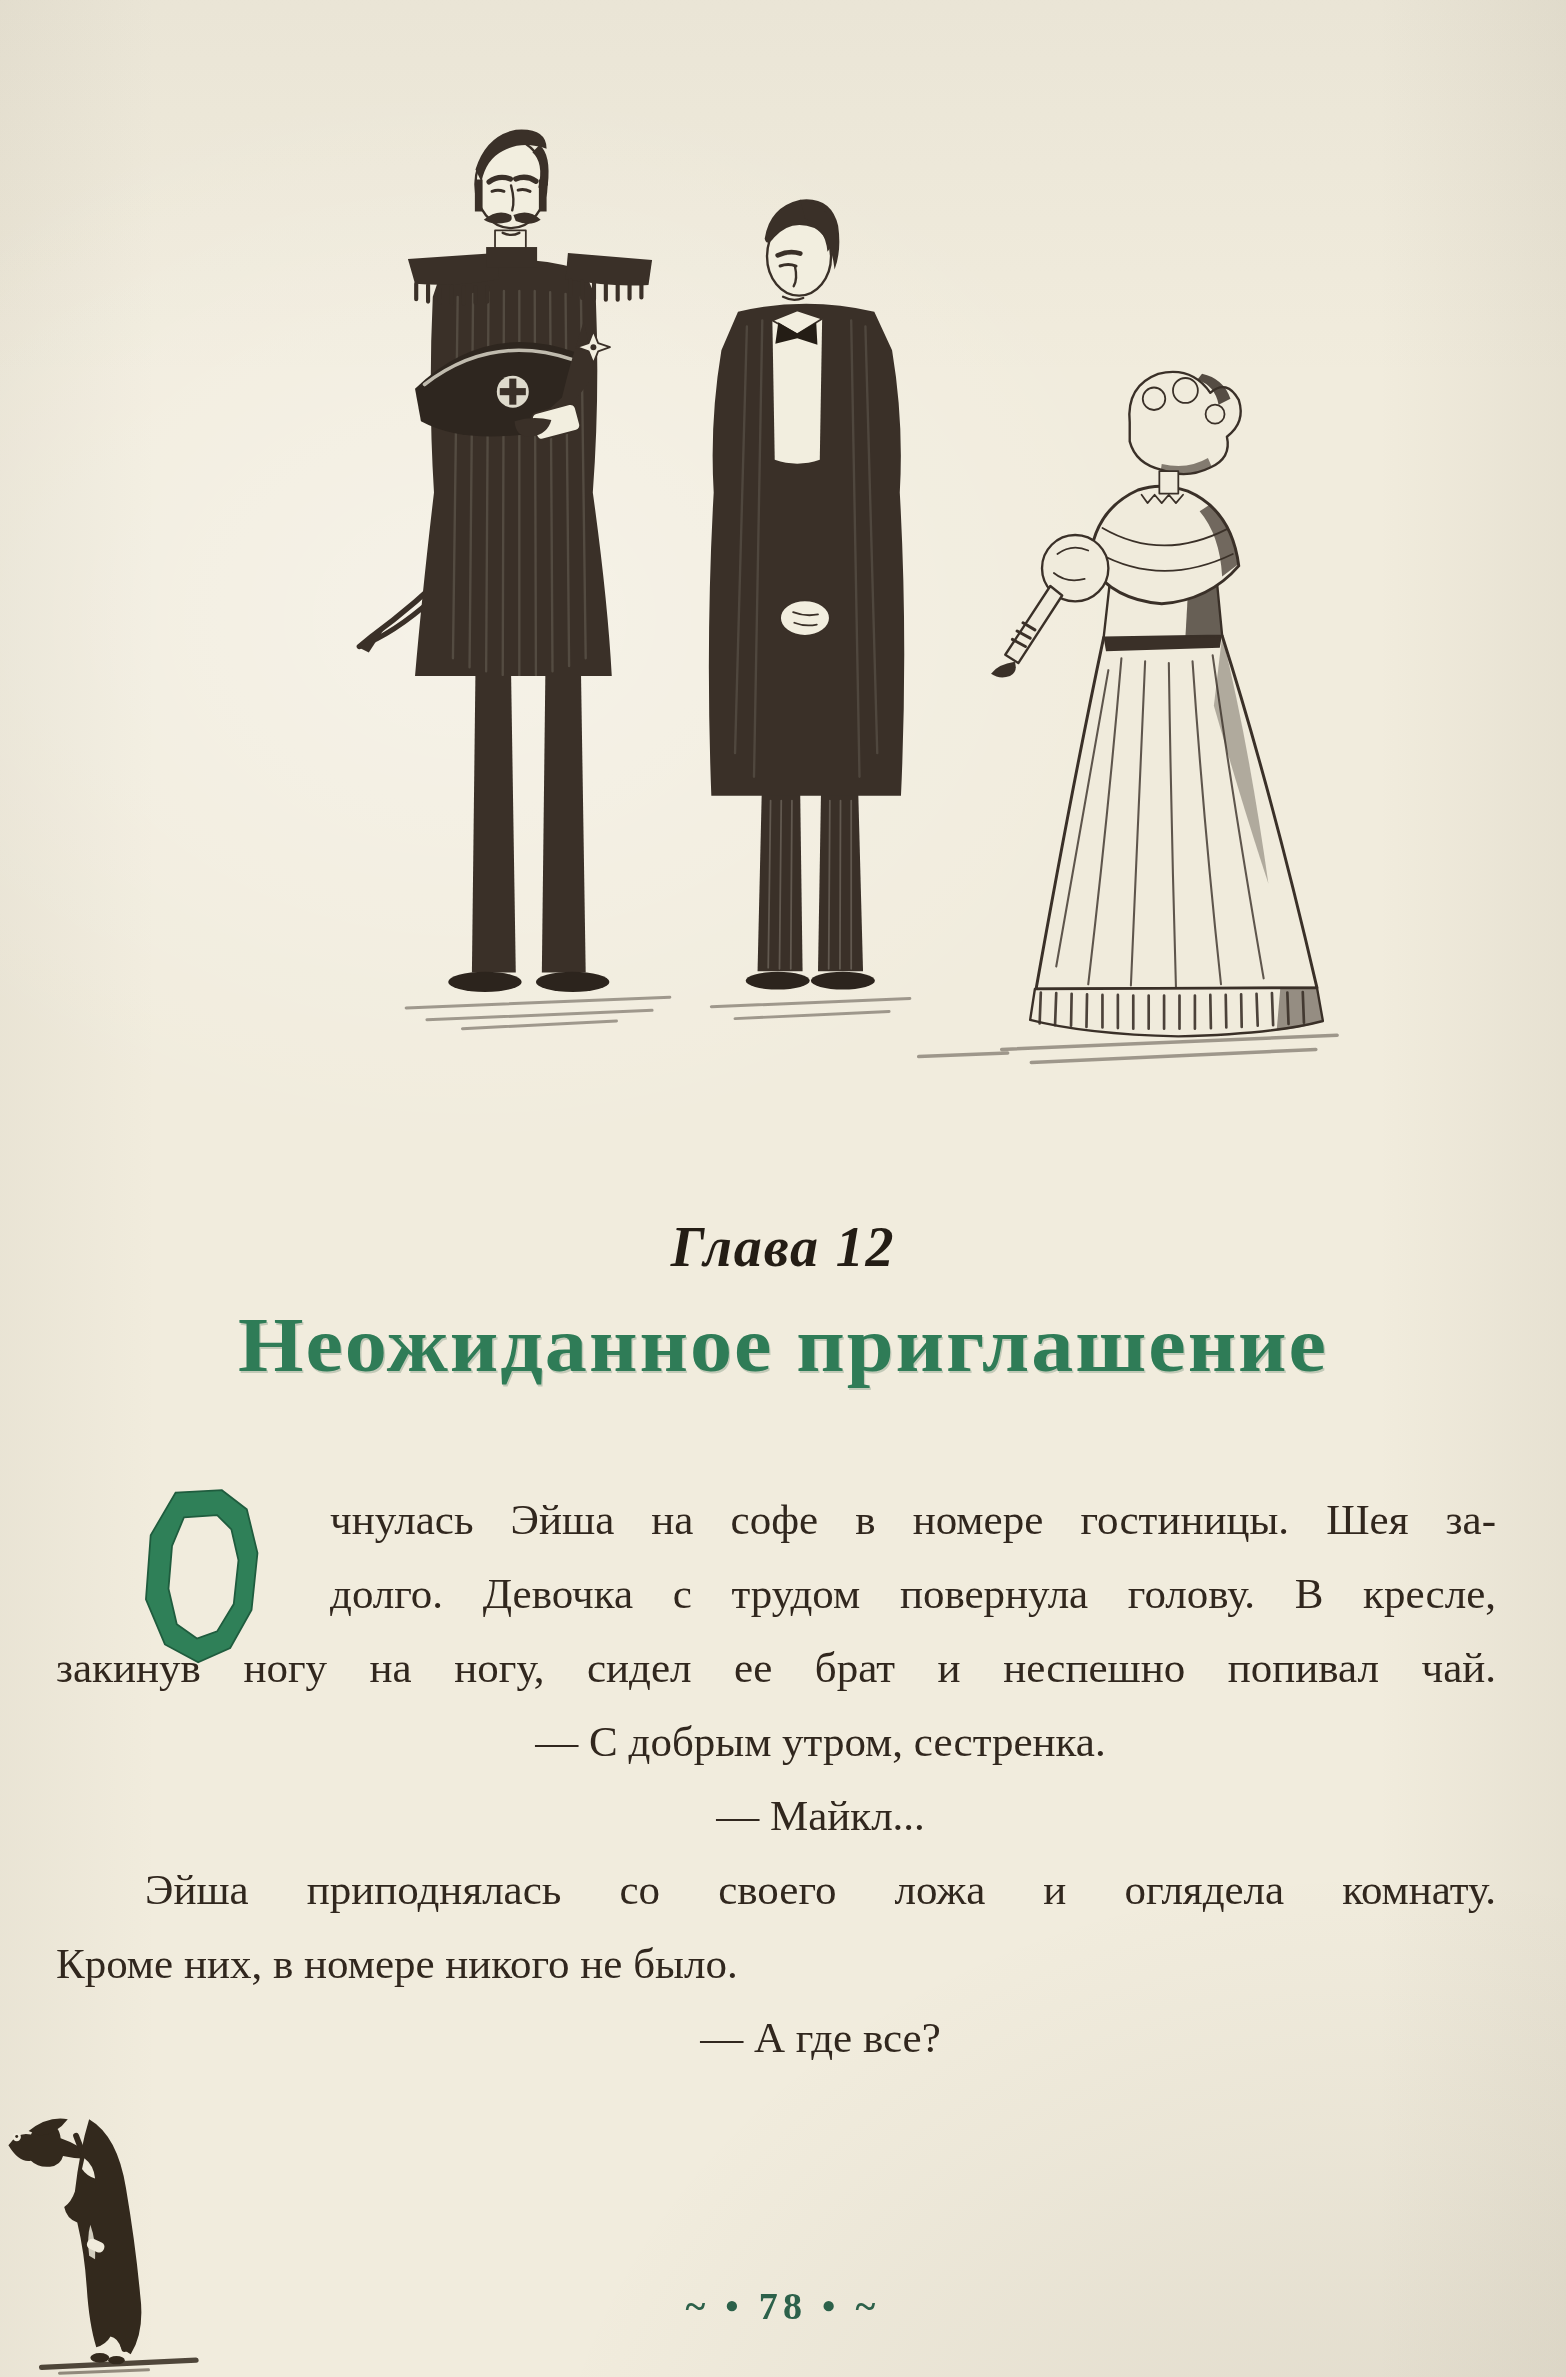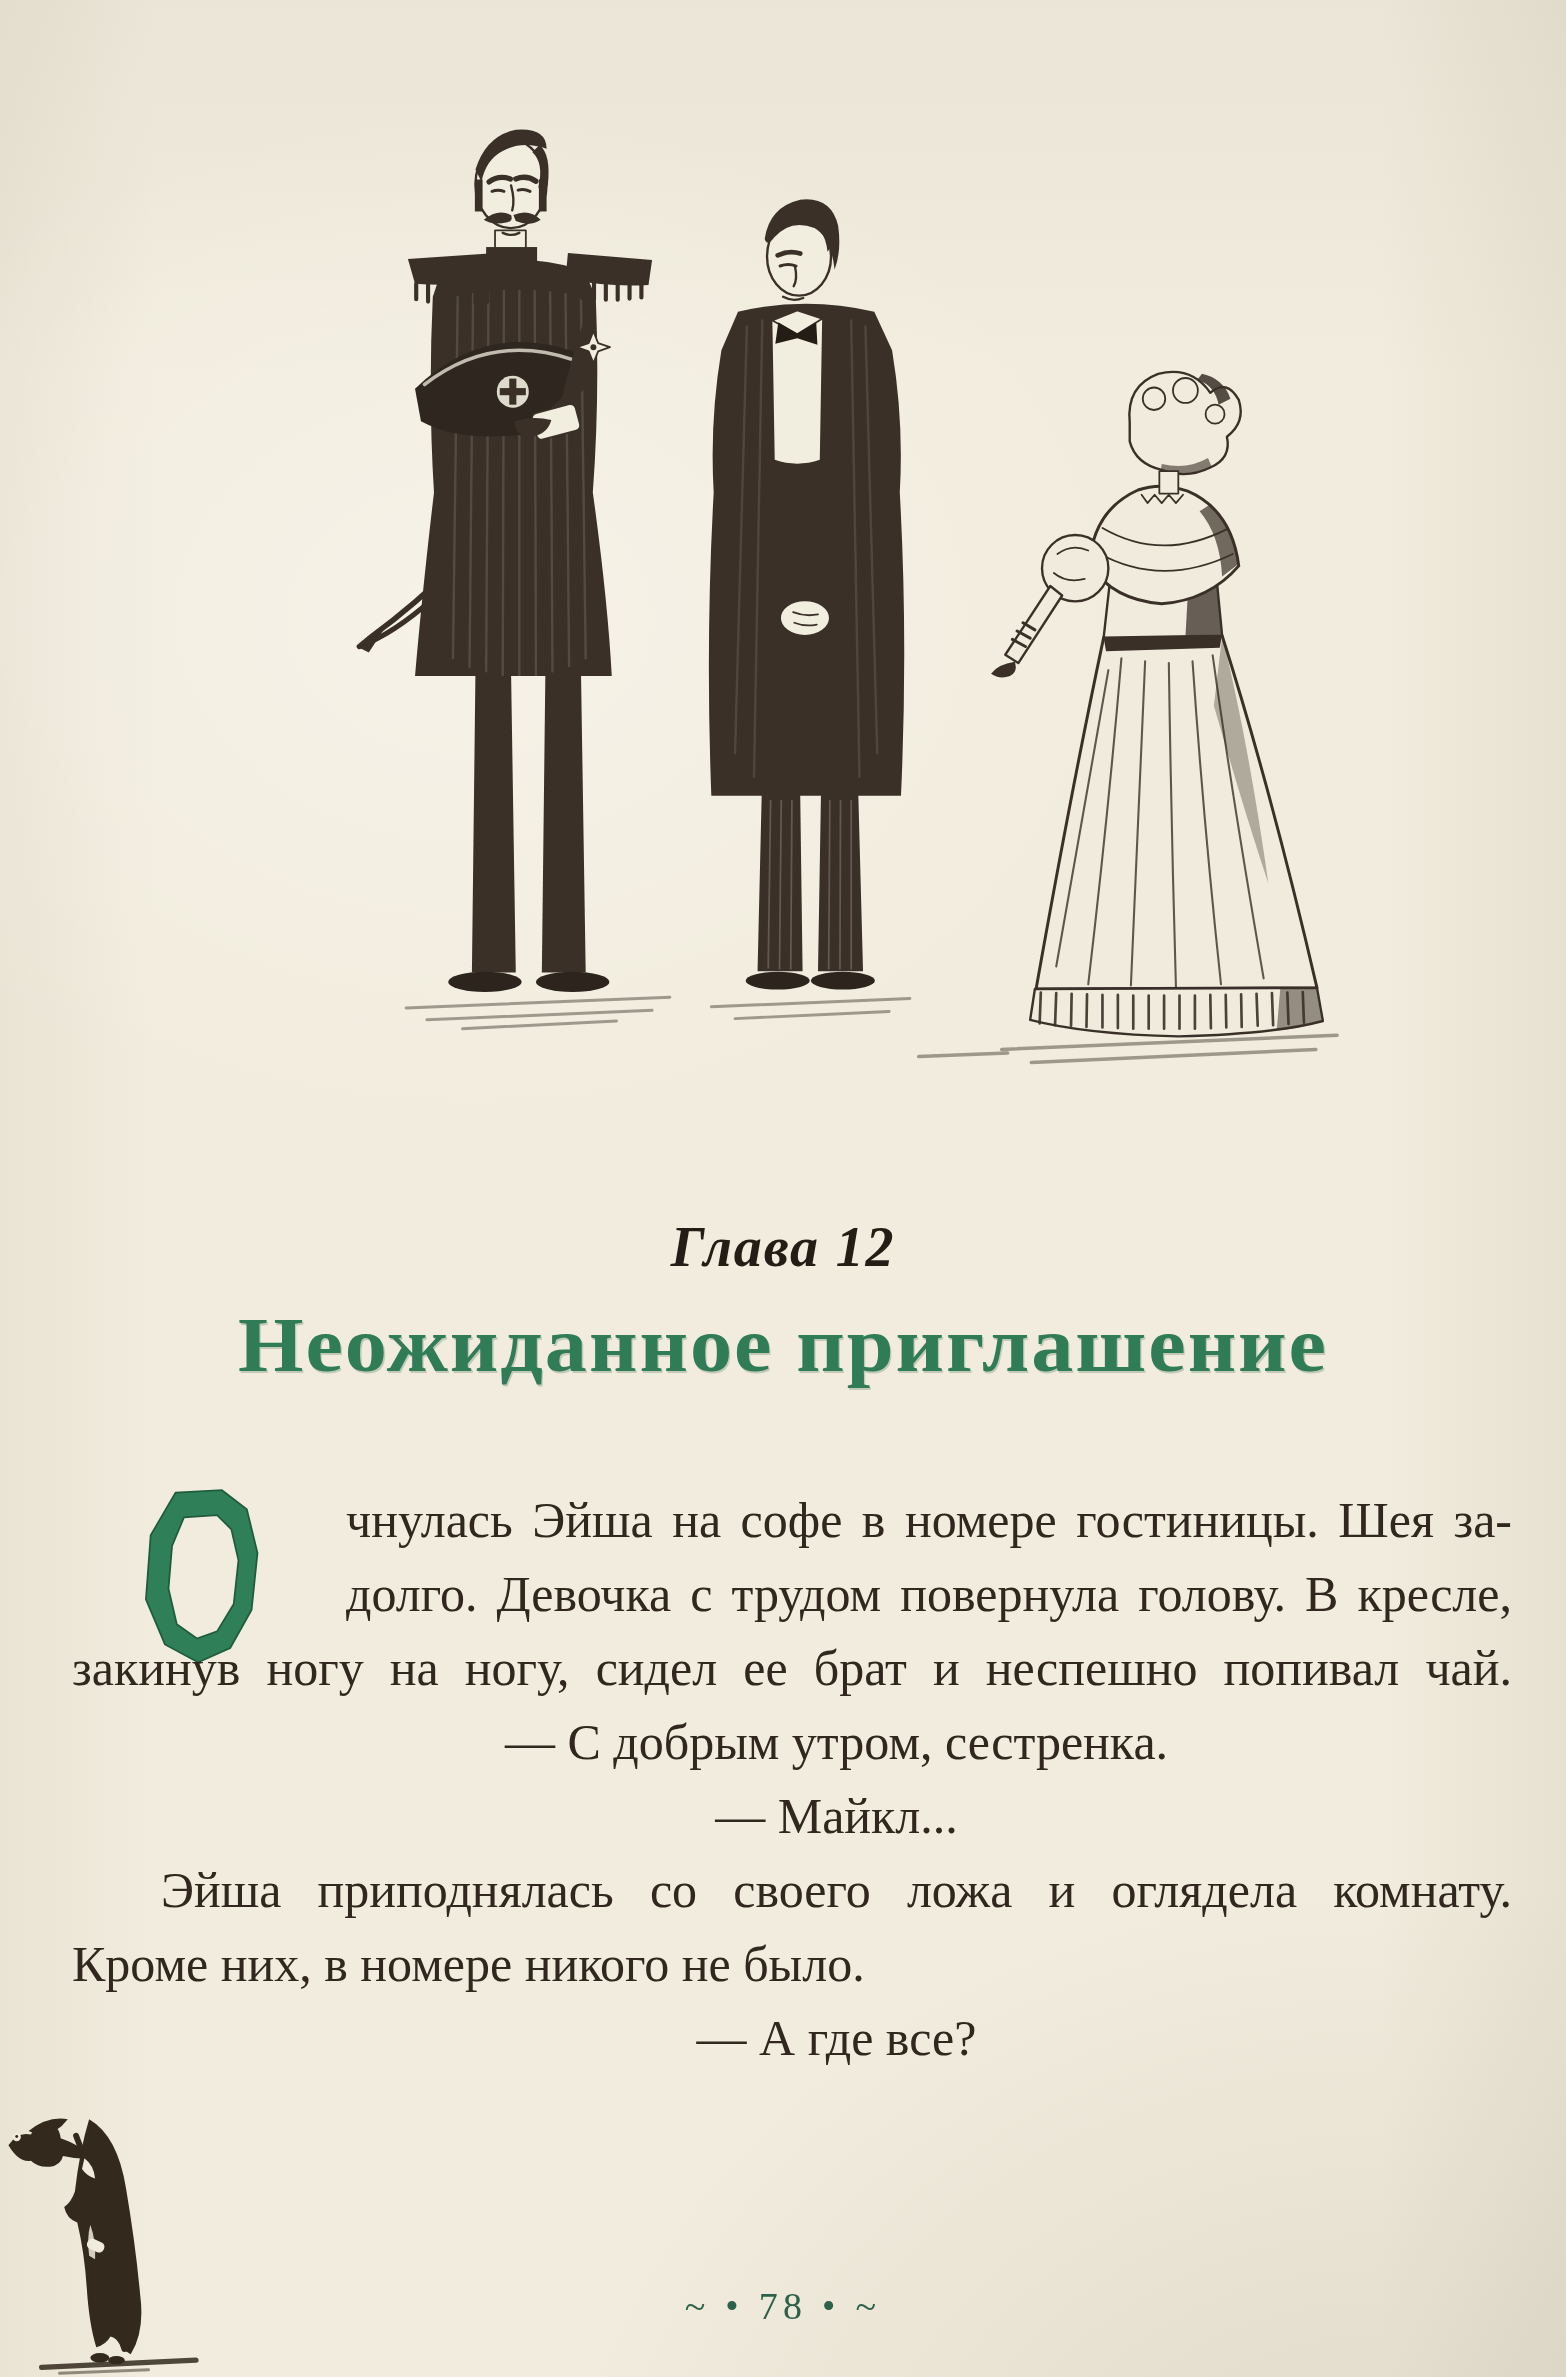--- a/index.html
+++ b/index.html
@@ -20,32 +20,32 @@
     text-align:center;font-size:56px;line-height:1.05;
     color:#241d15;letter-spacing:1.8px;font-weight:bold;font-style:italic;
   }
   .title{
     position:absolute;top:1302px;left:0;width:100%;margin:0;
     text-align:center;font-size:78px;line-height:1.1;font-weight:bold;
     color:#2f7c57;letter-spacing:1.8px;transform:scaleX(1.08);
     text-shadow:1.2px 1.8px 0 rgba(27,77,52,.22);
   }
   .body-text{
-    position:absolute;left:72px;top:1483px;width:1440px;
-    font-size:50px;line-height:74px;color:#31271e;
+    position:absolute;left:56px;top:1483px;width:1440px;
+    font-size:43px;line-height:74px;color:#31271e;
   }
   .line{display:block;}
   .line.j{text-align:justify;text-align-last:justify;}
   .line.dc{margin-left:274px;}
   .line.indent{text-indent:89px;text-align:center;}
   .dropcap{position:absolute;left:141px;top:1489px;width:122px;height:175px;}
   .page-number{
     position:absolute;top:2284px;left:0;width:100%;
     text-align:center;font-size:38px;color:#2c614a;
-    letter-spacing:5.3px;font-weight:normal;
+    letter-spacing:5.3px;font-weight:bold;
   }
   .illo-top{position:absolute;left:237px;top:42px;width:1162px;height:1043px;}
   .illo-bottom{position:absolute;left:0px;top:2099px;width:205px;height:279px;}
   .sr{position:absolute;width:0.6px;height:0.6px;overflow:hidden;clip:rect(0 0 0 0);white-space:nowrap;}
 </style>
 </head>
 <body>
 
 <div class="page">
 

